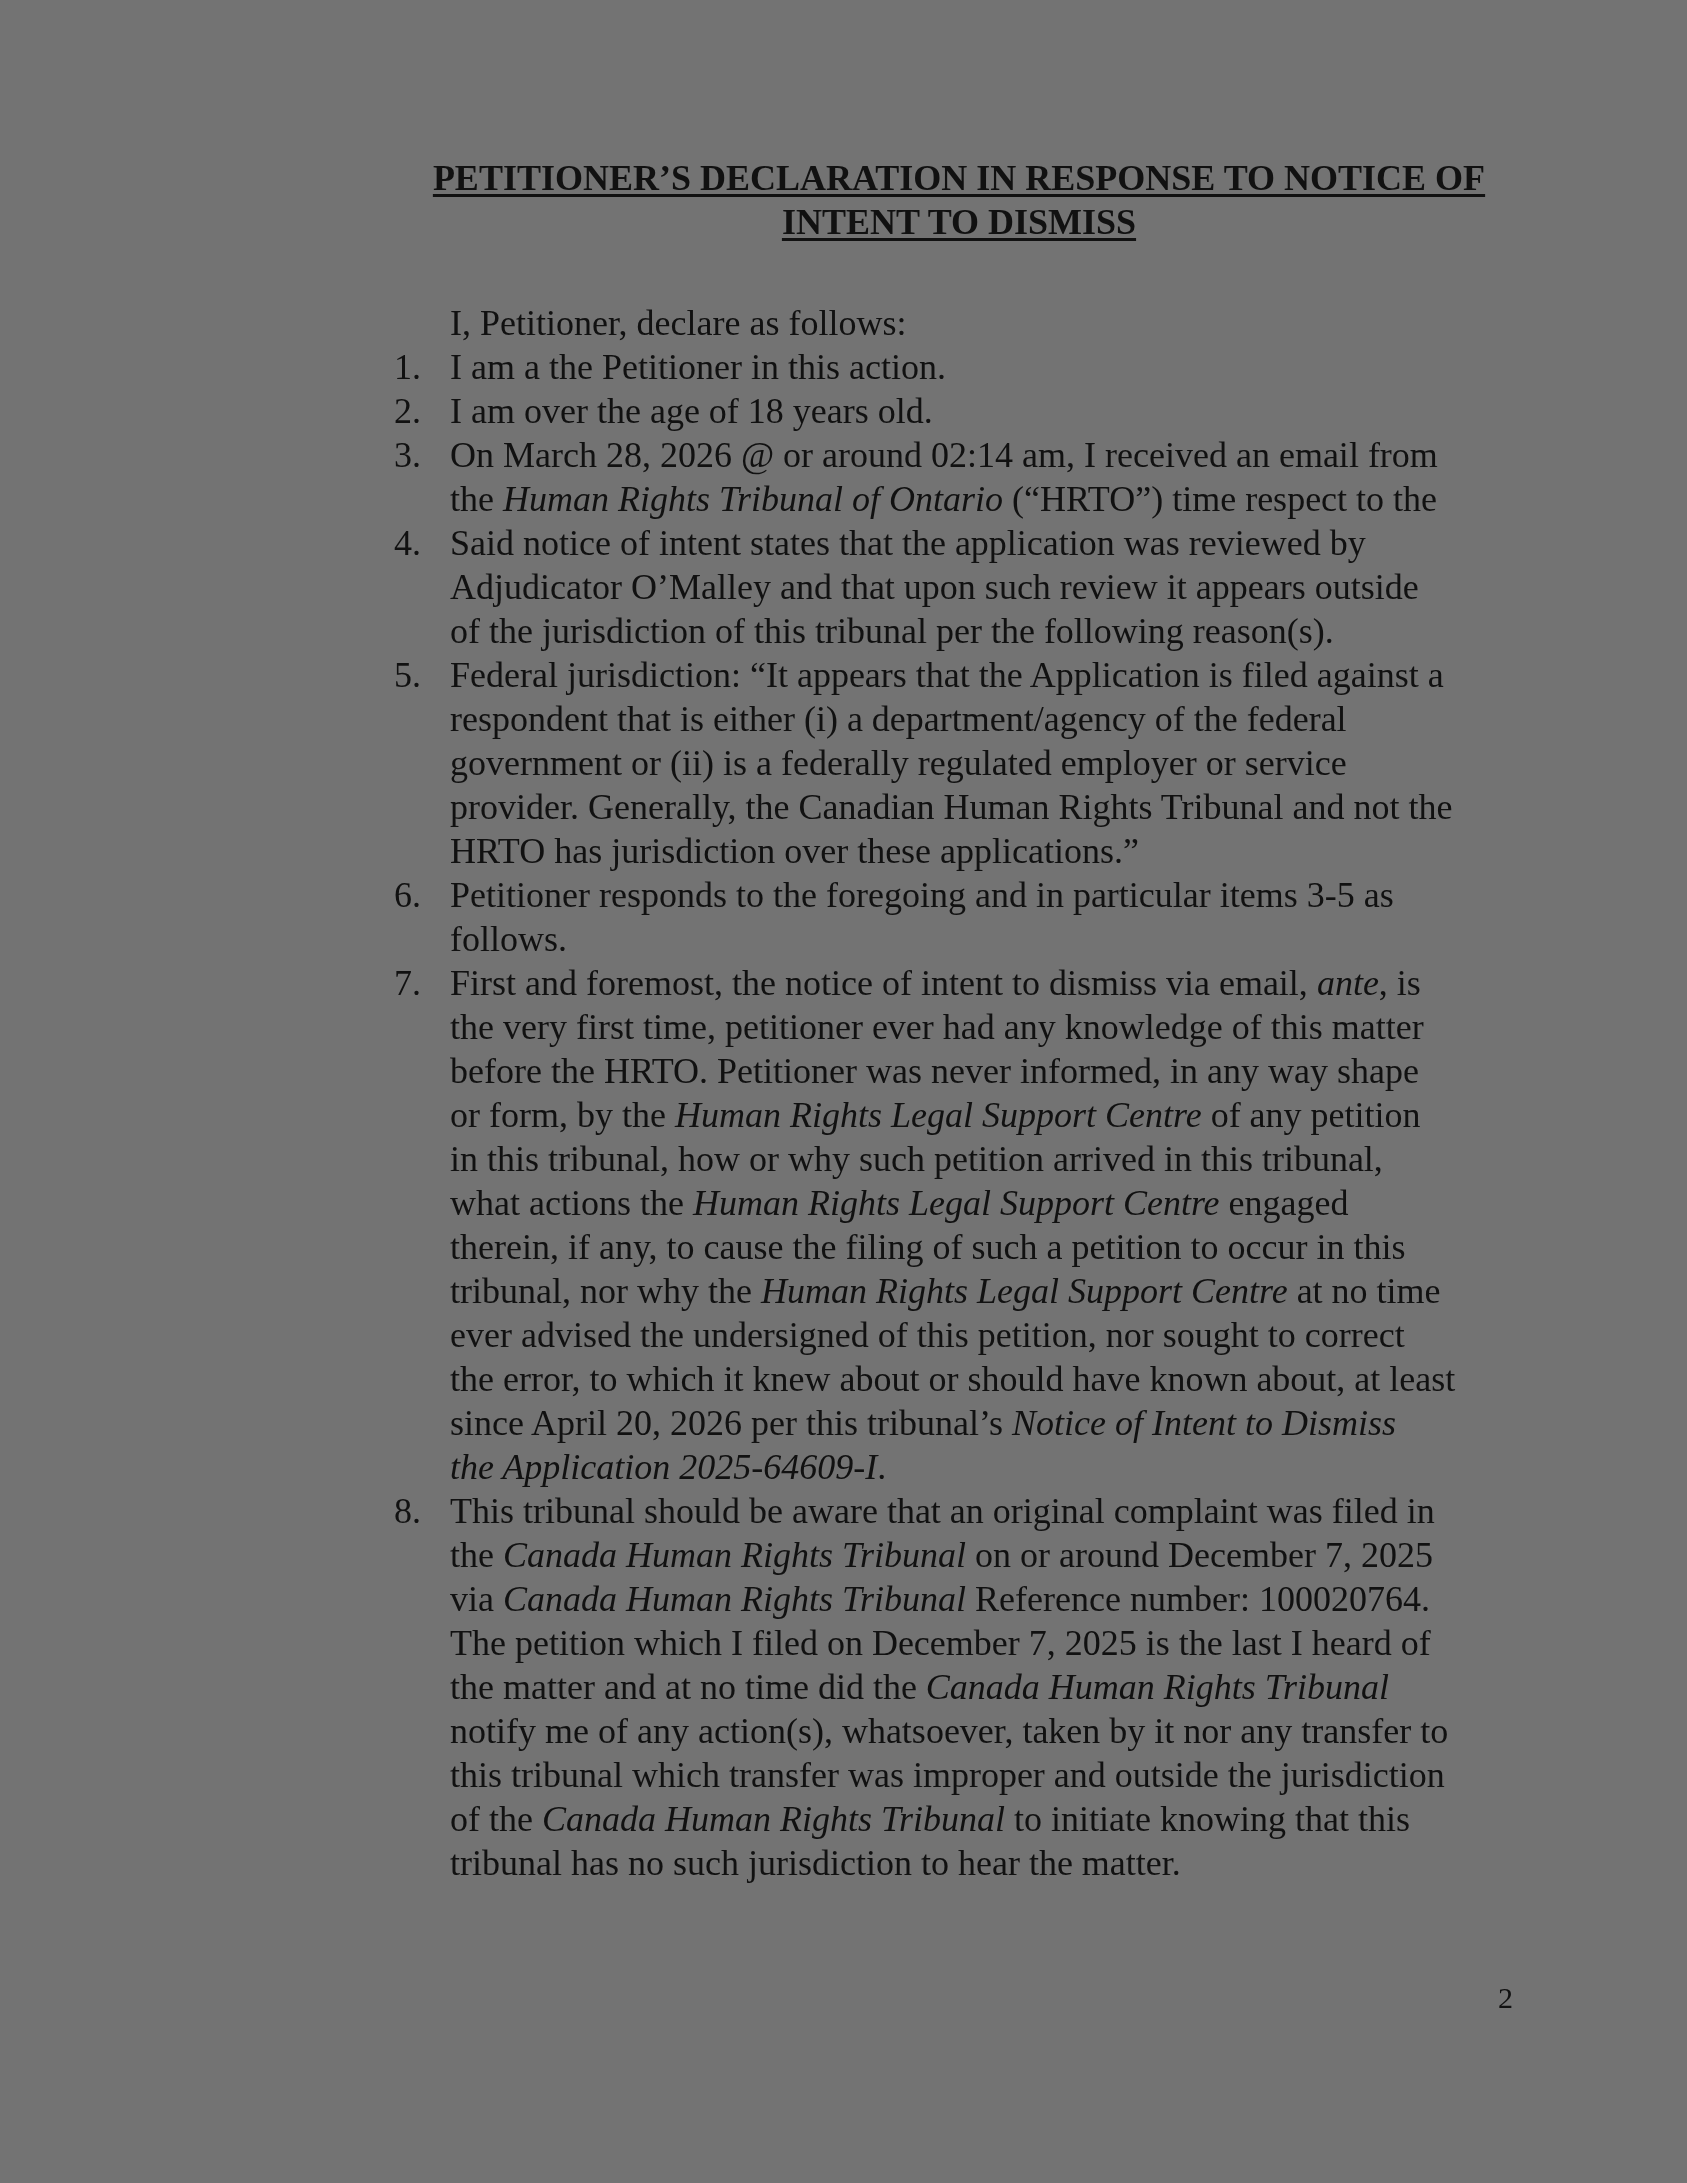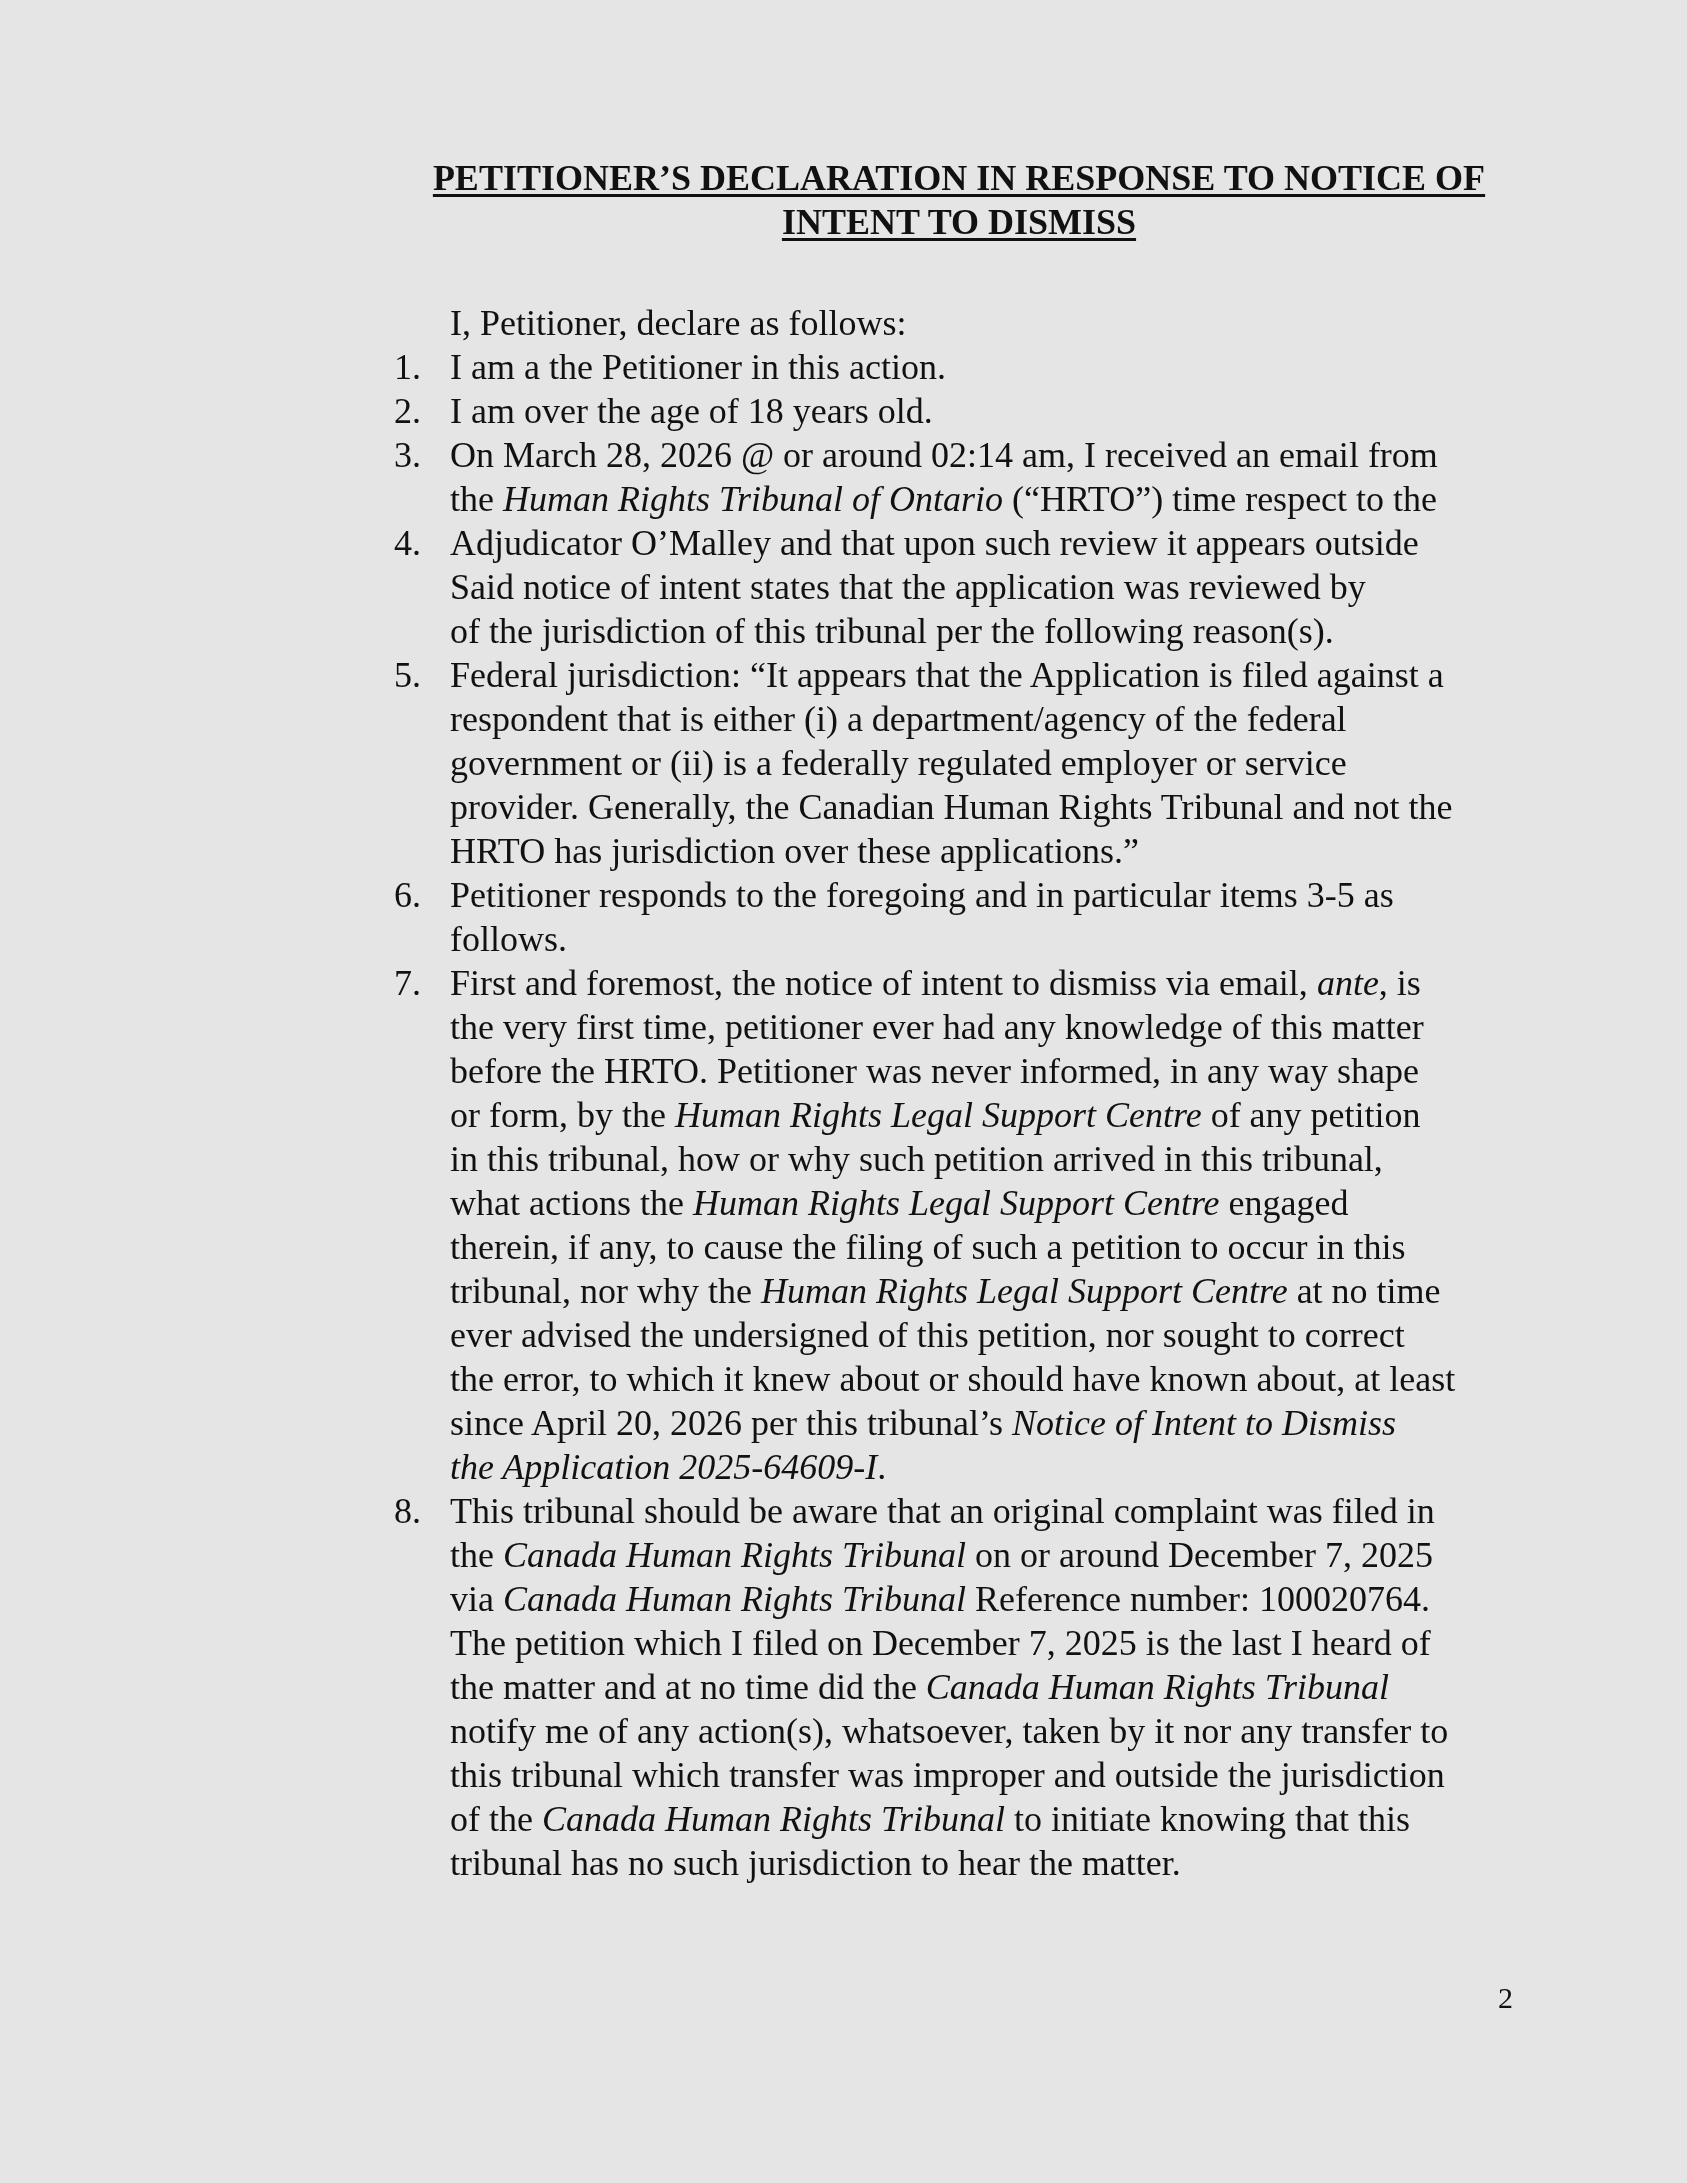--- a/index.html
+++ b/index.html
@@ -1,17 +1,17 @@
 <!DOCTYPE html>
 <html style="font-size:10.6px"><head>
 <meta charset="utf-8">
 <style>
   html, body { margin: 0; padding: 0; background: #ffffff; }
   body { width: 1687px; height: 2183px; position: relative; overflow: hidden; color: #111; }
-  .page { position: absolute; left: 0; top: 0; width: 1687px; height: 2183px; background: #e5e5e5; }
+  .page { position: absolute; left: 0; top: 0; width: 1687px; height: 2183px; background: #737373; }
   .title {
     position: absolute; left: 370px; width: 1178px; text-align: center;
     font-family: "Liberation Serif", serif; font-weight: bold; font-size: 36px;
     line-height: 44px; top: 156px;
   }
   .title span { text-decoration: underline; text-decoration-thickness: 2.6px; text-underline-offset: 4px; display: block; }
   .body {
     position: absolute; left: 394px; top: 291px; width: 1138px;
     font-family: "Liberation Serif", serif; font-size: 36px; line-height: 44px; margin-top: 10px;
   }
@@ -45,22 +45,22 @@
           <span class="num">2.</span>
           <div class="line"><span>I am over the age of 18 years old.</span></div>
         </div>
         <div class="item">
           <span class="num">3.</span>
           <div class="line"><span>On March 28, 2026 @ or around 02:14 am, I received an email from</span></div>
           <div class="line"><span>the </span><i>Human Rights Tribunal of Ontario</i><span> (“HRTO”) time respect to the</span></div>
         </div>
         <div class="item">
           <span class="num">4.</span>
+          <div class="line"><span>Said notice of intent states that the application was reviewed by</span></div>
           <div class="line"><span>Adjudicator O’Malley and that upon such review it appears outside</span></div>
-          <div class="line"><span>Said notice of intent states that the application was reviewed by</span></div>
           <div class="line"><span>of the jurisdiction of this tribunal per the following reason(s).</span></div>
         </div>
         <div class="item">
           <span class="num">5.</span>
           <div class="line"><span>Federal jurisdiction: “It appears that the Application is filed against a</span></div>
           <div class="line"><span>respondent that is either (i) a department/agency of the federal</span></div>
           <div class="line"><span>government or (ii) is a federally regulated employer or service</span></div>
           <div class="line"><span>provider. Generally, the Canadian Human Rights Tribunal and not the</span></div>
           <div class="line"><span>HRTO has jurisdiction over these applications.”</span></div>
         </div>

